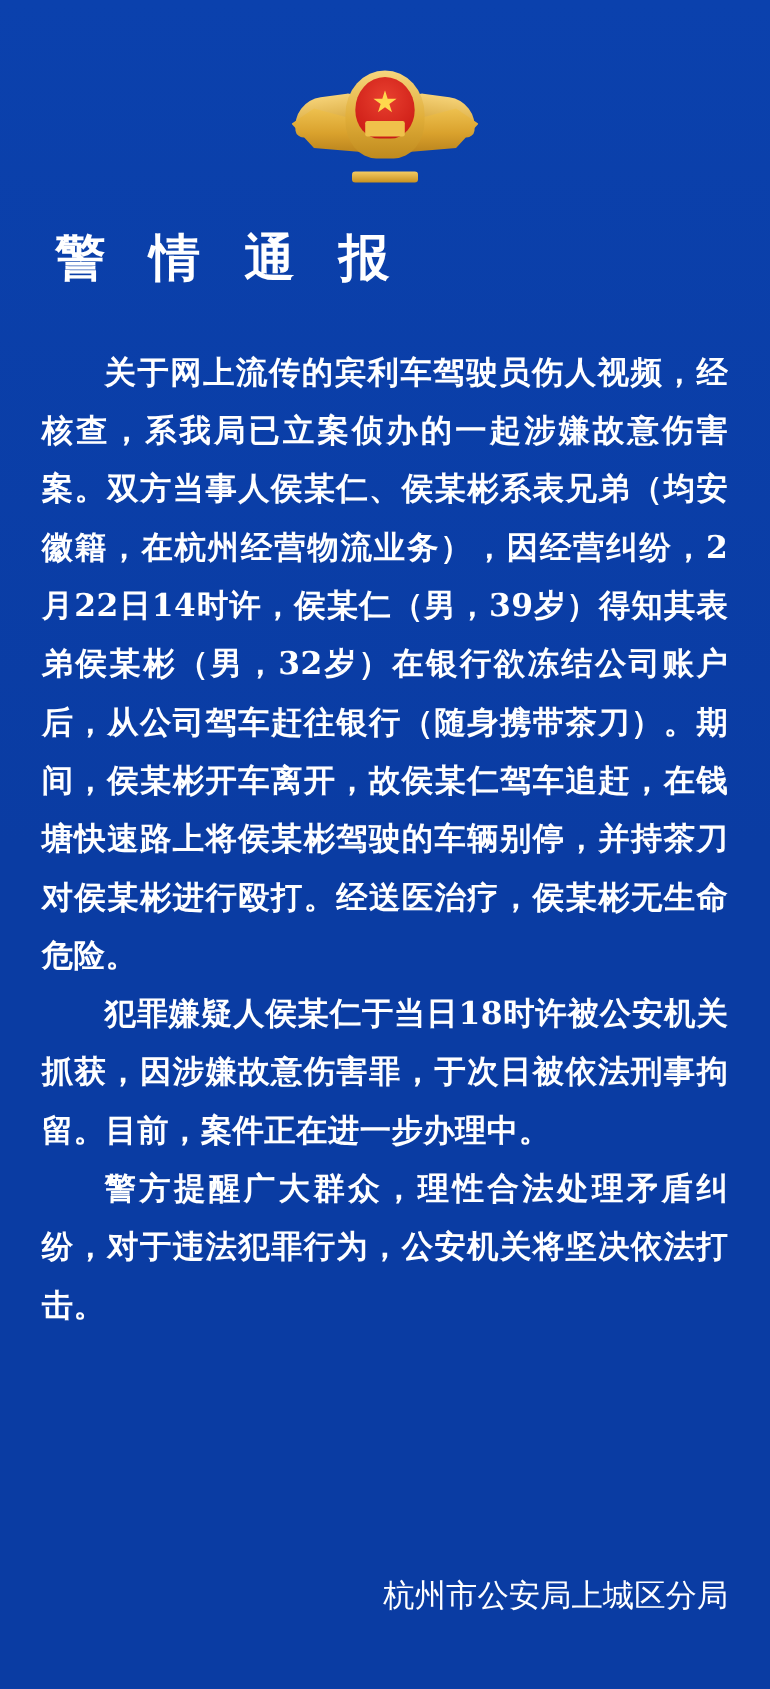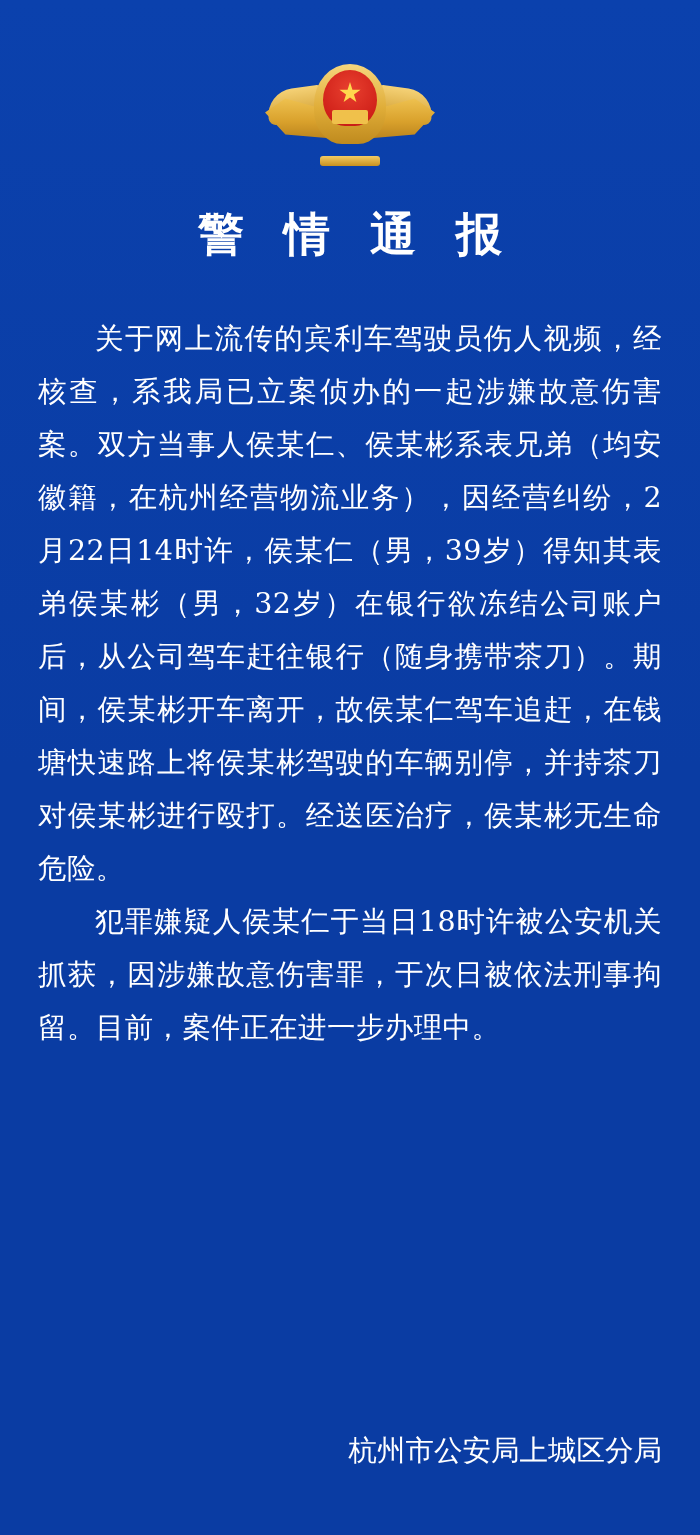--- a/index.html
+++ b/index.html
@@ -100,41 +100,41 @@
     bottom: 2px;
     margin-left: -30px;
     width: 60px;
     height: 10px;
     background: linear-gradient(180deg, #f3cb63 0%, #c8911f 100%);
     border-radius: 3px;
   }
 
   
   .title {
-    text-align: center;
     font-size: 46px;
     letter-spacing: 12px;
     font-weight: 700;
     margin-top: 36px;
     text-indent: 12px;
     font-family: "DejaVu Serif", "Liberation Serif", serif;
   }
 
   
   .body-text {
     margin-top: 46px;
     font-size: 28.5px;
     line-height: 53px;
     letter-spacing: 0.4px;
     text-align: justify;
     text-justify: inter-ideograph;
   }
   .body-text p {
     margin: 0;
     text-indent: 57px;
+    font-weight: bold;
   }
 
   
   .signature {
     position: absolute;
     right: 38px;
     bottom: 58px;
     text-align: center;
     font-size: 28.5px;
     line-height: 52px;
@@ -156,19 +156,20 @@
       <div class="gate"></div>
       <div class="base"></div>
     </div>
   </div>
 
   <div class="title">警 情 通 报</div>
 
   <div class="body-text">
     <p>关于网上流传的宾利车驾驶员伤人视频，经核查，系我局已立案侦办的一起涉嫌故意伤害案。双方当事人侯某仁、侯某彬系表兄弟（均安徽籍，在杭州经营物流业务），因经营纠纷，2月22日14时许，侯某仁（男，39岁）得知其表弟侯某彬（男，32岁）在银行欲冻结公司账户后，从公司驾车赶往银行（随身携带茶刀）。期间，侯某彬开车离开，故侯某仁驾车追赶，在钱塘快速路上将侯某彬驾驶的车辆别停，并持茶刀对侯某彬进行殴打。经送医治疗，侯某彬无生命危险。</p>
     <p>犯罪嫌疑人侯某仁于当日18时许被公安机关抓获，因涉嫌故意伤害罪，于次日被依法刑事拘留。目前，案件正在进一步办理中。</p>
+    <p>警方提醒广大群众，理性合法处理矛盾纠纷，对于违法犯罪行为，公安机关将坚决依法打击。</p>
   </div>
 
   <div class="signature">
     <div>杭州市公安局上城区分局</div>
   </div>
 
 </div>
 
 </body></html>

